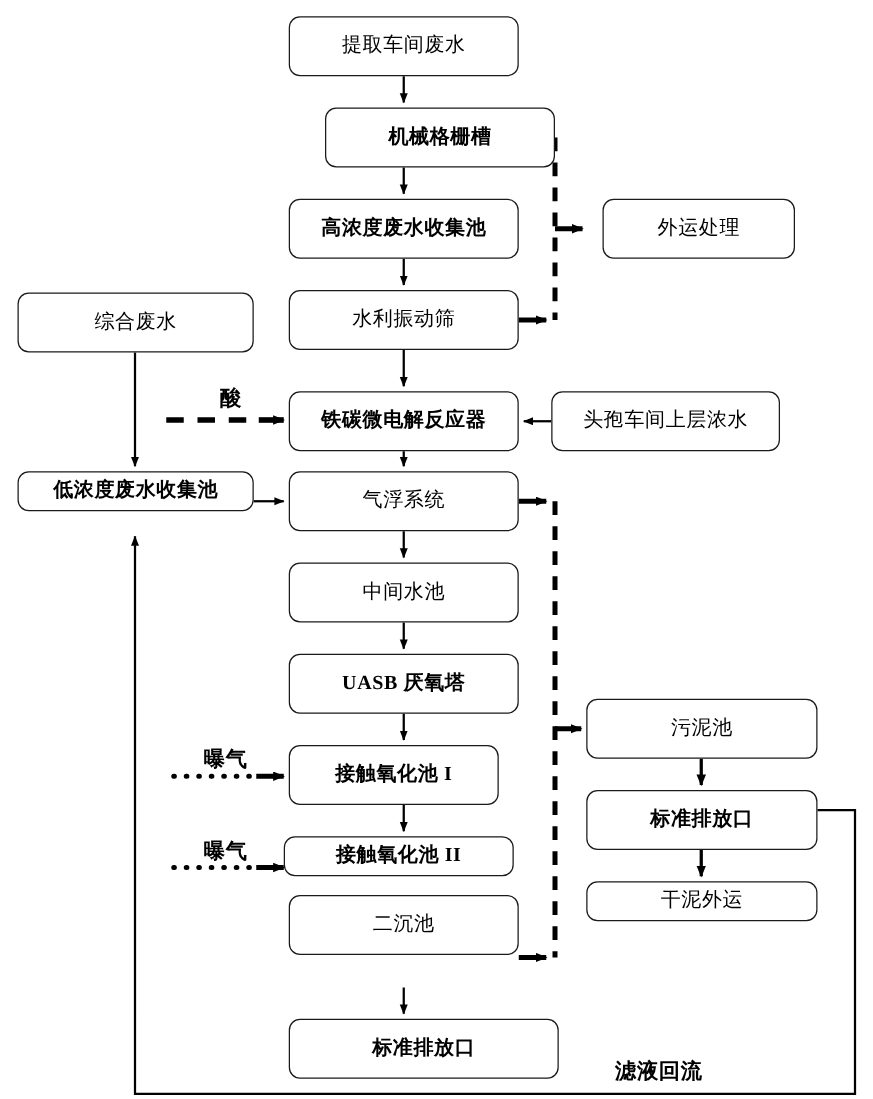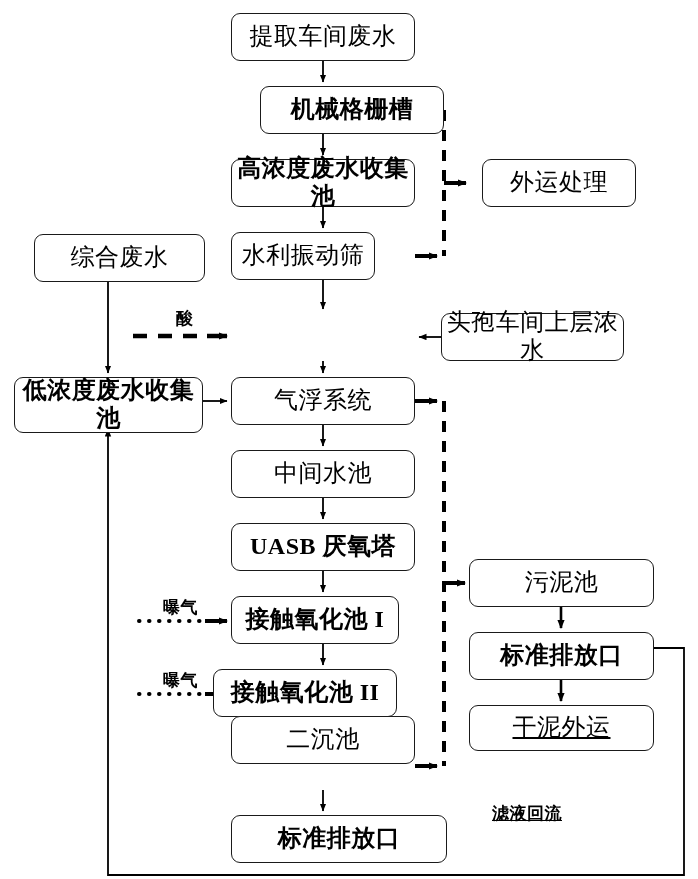--- a/index.html
+++ b/index.html
@@ -30,21 +30,21 @@
     position: absolute;
     box-sizing: border-box;
     border: 1.6px solid #1a1a1a;
     border-radius: 9px;
     background: #ffffff;
     display: flex;
     align-items: center;
     justify-content: center;
     text-align: center;
     color: #000000;
-    font-size: 24px;
+    font-size: 16px;
     line-height: 1.15;
     letter-spacing: 0.5px;
     z-index: 3;
   }
   .node.bold {
     font-weight: bold;
   }
   .edge-label {
     position: absolute;
     font-size: 17px;
@@ -131,64 +131,67 @@
 
   <div class="node" style="left: 231px; top: 13px; width: 184px; height: 48px;">
       <span>提取车间废水</span>
     </div>
   <div class="node bold" style="left: 231px; top: 86px; width: 184px; height: 48px; margin-left: 29px;">
       <span>机械格栅槽</span>
     </div>
   <div class="node bold" style="left: 231px; top: 159px; width: 184px; height: 48px;">
       <span>高浓度废水收集池</span>
     </div>
-  <div class="node" style="left: 231px; top: 232px; width: 144px; height: 48px; text-align: right;">
+  <div class="node" style="left: 231px; top: 232px; width: 184px; height: 48px; text-align: right;">
       <span>水利振动筛</span>
+    </div>
+  <div class="node bold" style="left: 231px; top: 313px; width: 184px; height: 48px;">
+      <span>铁碳微电解反应器</span>
     </div>
   <div class="node" style="left: 231px; top: 377px; width: 184px; height: 48px;">
       <span>气浮系统</span>
     </div>
   <div class="node" style="left: 231px; top: 450px; width: 184px; height: 48px;">
       <span>中间水池</span>
     </div>
   <div class="node bold" style="left: 231px; top: 523px; width: 184px; height: 48px;">
       <span>UASB 厌氧塔</span>
     </div>
   <div class="node bold" style="left: 231px; top: 596px; width: 168px; height: 48px;">
       <span>接触氧化池 I</span>
     </div>
-  <div class="node bold" style="left: 213px; top: 669px; width: 184px; height: 48px;">
+  <div class="node bold" style="left: 227px; top: 669px; width: 184px; height: 32px;">
       <span>接触氧化池 II</span>
     </div>
   <div class="node" style="left: 231px; top: 716px; width: 184px; height: 48px;">
       <span>二沉池</span>
     </div>
   <div class="node bold" style="left: 231px; top: 815px; width: 216px; height: 48px;">
       <span>标准排放口</span>
     </div>
-  <div class="node" style="left: 14px; top: 234px; width: 171px; height: 48px; margin-left: 20px;">
+  <div class="node" style="left: 14px; top: 234px; width: 189px; height: 48px;">
       <span>综合废水</span>
     </div>
-  <div class="node bold" style="left: 14px; top: 377px; width: 189px; height: 56px;">
+  <div class="node bold" style="left: 14px; top: 377px; width: 189px; height: 32px;">
       <span>低浓度废水收集池</span>
     </div>
   <div class="node" style="left: 470px; top: 159px; width: 154px; height: 48px; margin-left: 12px;">
       <span>外运处理</span>
     </div>
   <div class="node" style="left: 441px; top: 313px; width: 183px; height: 48px;">
       <span>头孢车间上层浓水</span>
     </div>
   <div class="node" style="left: 469px; top: 559px; width: 185px; height: 48px;">
       <span>污泥池</span>
     </div>
   <div class="node bold" style="left: 469px; top: 632px; width: 185px; height: 48px;">
       <span>标准排放口</span>
     </div>
-  <div class="node" style="left: 469px; top: 705px; width: 185px; height: 46px; text-decoration: underline;">
+  <div class="node" style="left: 469px; top: 705px; width: 185px; height: 32px;">
       <span>干泥外运</span>
     </div>
 
   <div class="edge-label" style="left: 176px; top: 307px;">酸</div>
   <div class="edge-label" style="left: 163px; top: 596px;">曝气</div>
   <div class="edge-label" style="left: 163px; top: 669px;">曝气</div>
-  <div class="edge-label" style="left: 492px; top: 802px; text-decoration: underline;">滤液回流</div>
+  <div class="edge-label" style="left: 492px; top: 845px;">滤液回流</div>
 
 </div>
 
 </body></html>

